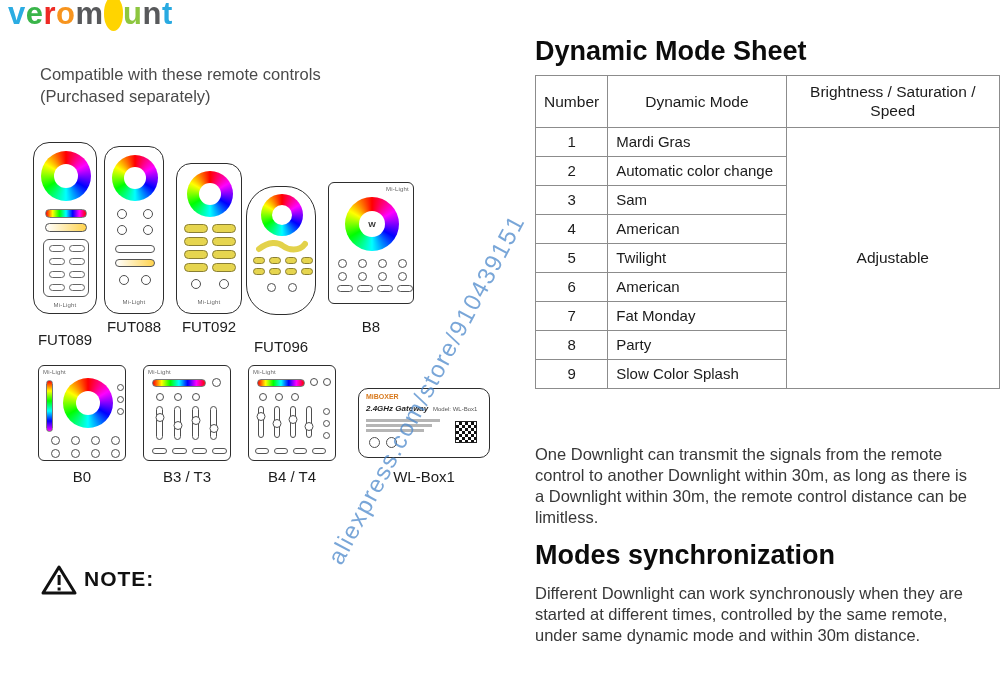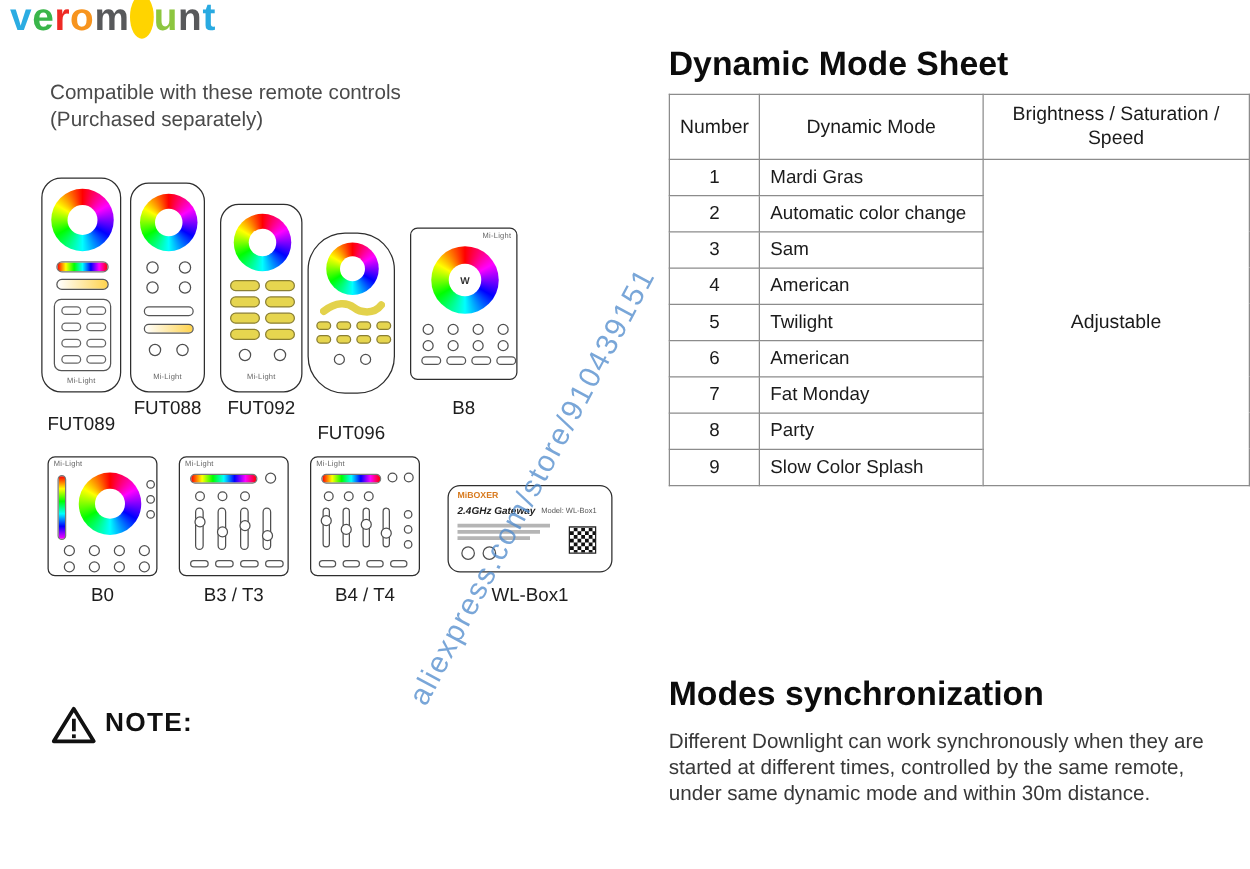--- a/index.html
+++ b/index.html
@@ -312,17 +312,18 @@
         <td class="num">8</td>
         <td class="mode">Party</td>
       </tr>
       <tr>
         <td class="num">9</td>
         <td class="mode">Slow Color Splash</td>
       </tr>
     </tbody>
   </table>
 
+  <p class="para" style="left:535px;top:427px;">One Downlight can transmit the signals from the remote control to another Downlight within 30m, as long as there is a Downlight within 30m, the remote control distance can be limitless.</p>
 
   <h2 class="section-title" style="left:535px;top:540px;">Modes synchronization</h2>
   <p class="para" style="left:535px;top:566px;">Different Downlight can work synchronously when they are started at different times, controlled by the same remote, under same dynamic mode and within 30m distance.</p>
 
 </div>
 
 </body></html>

